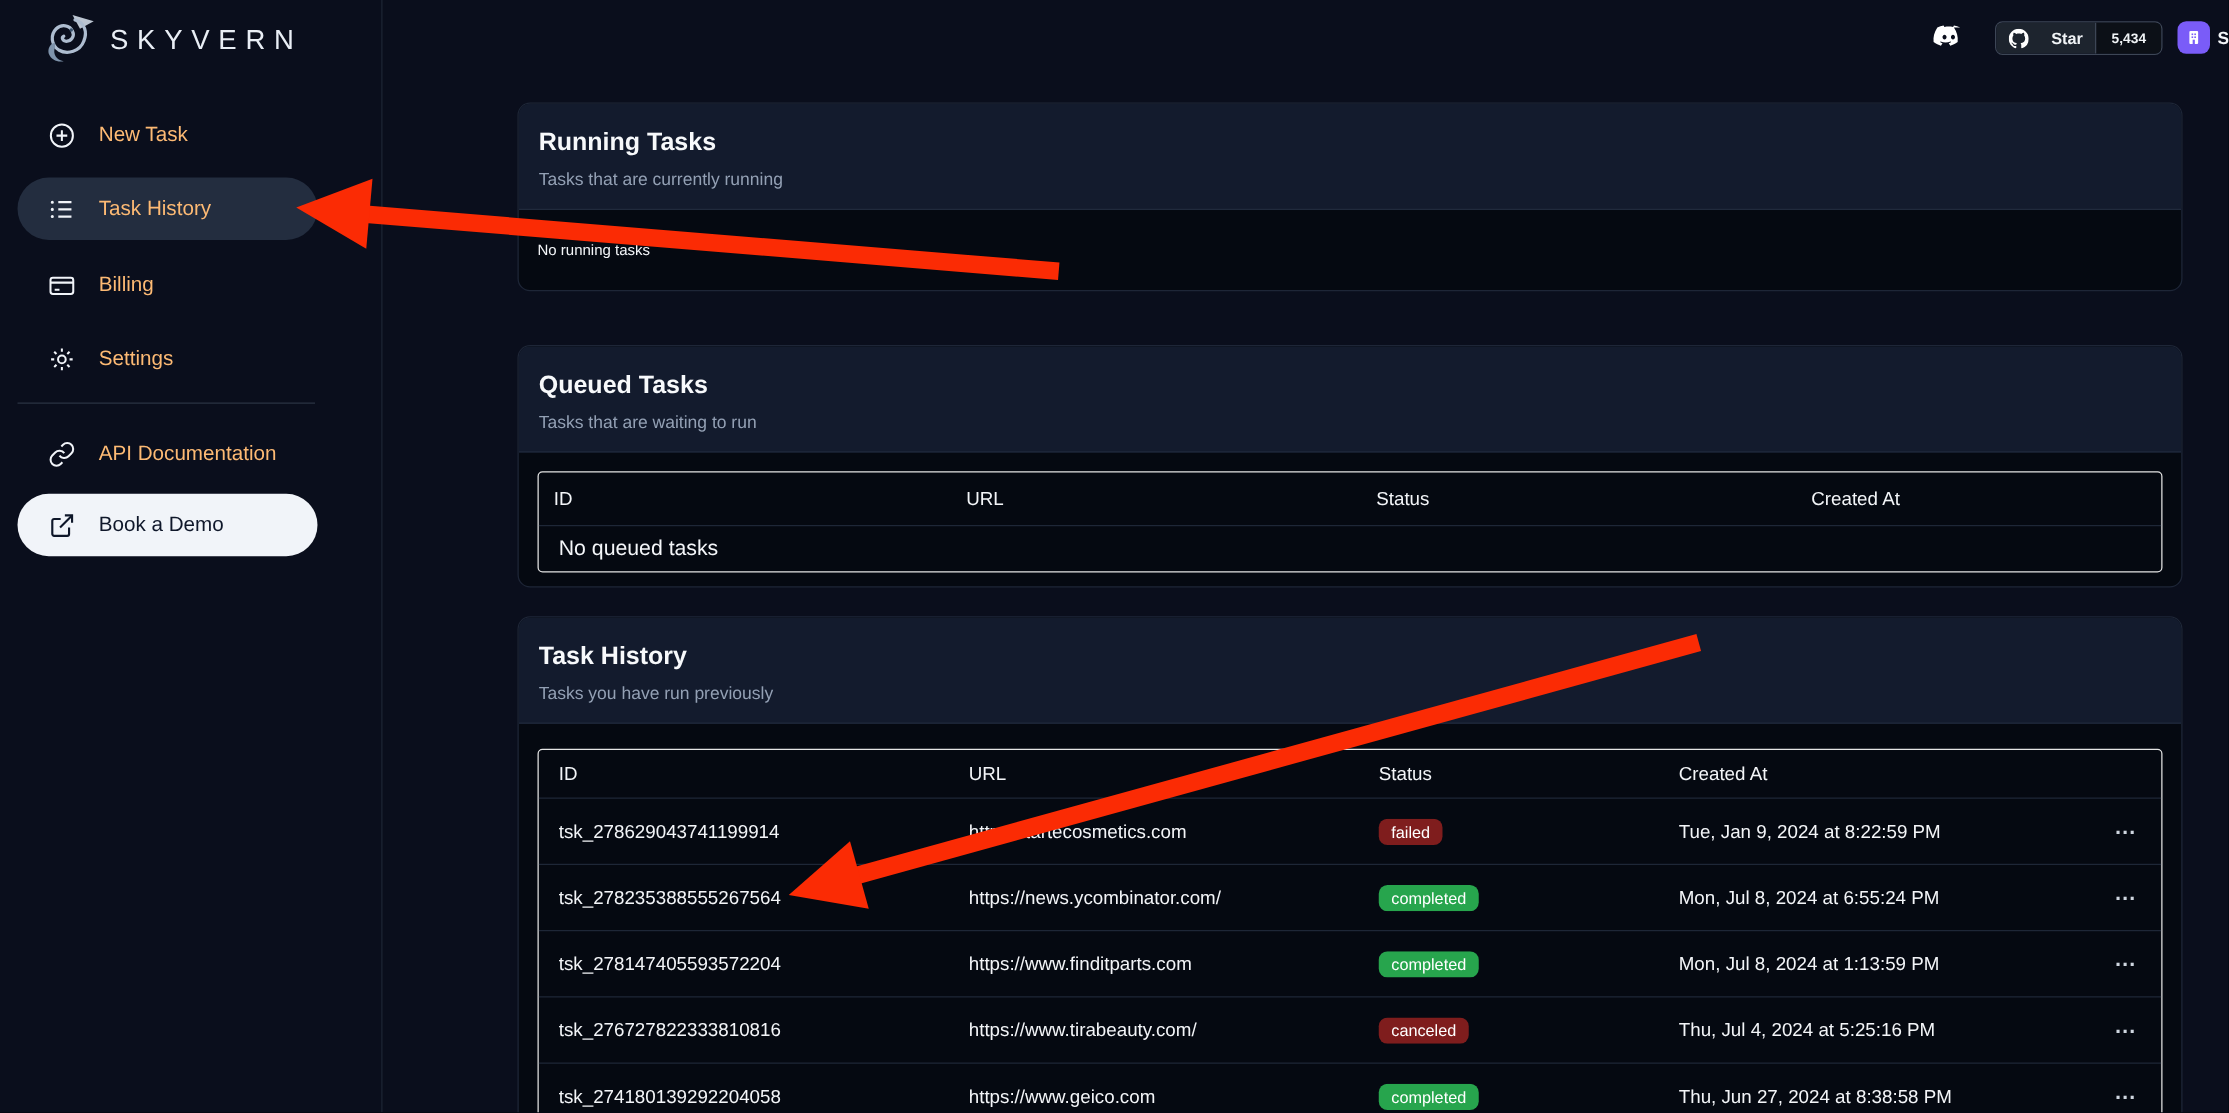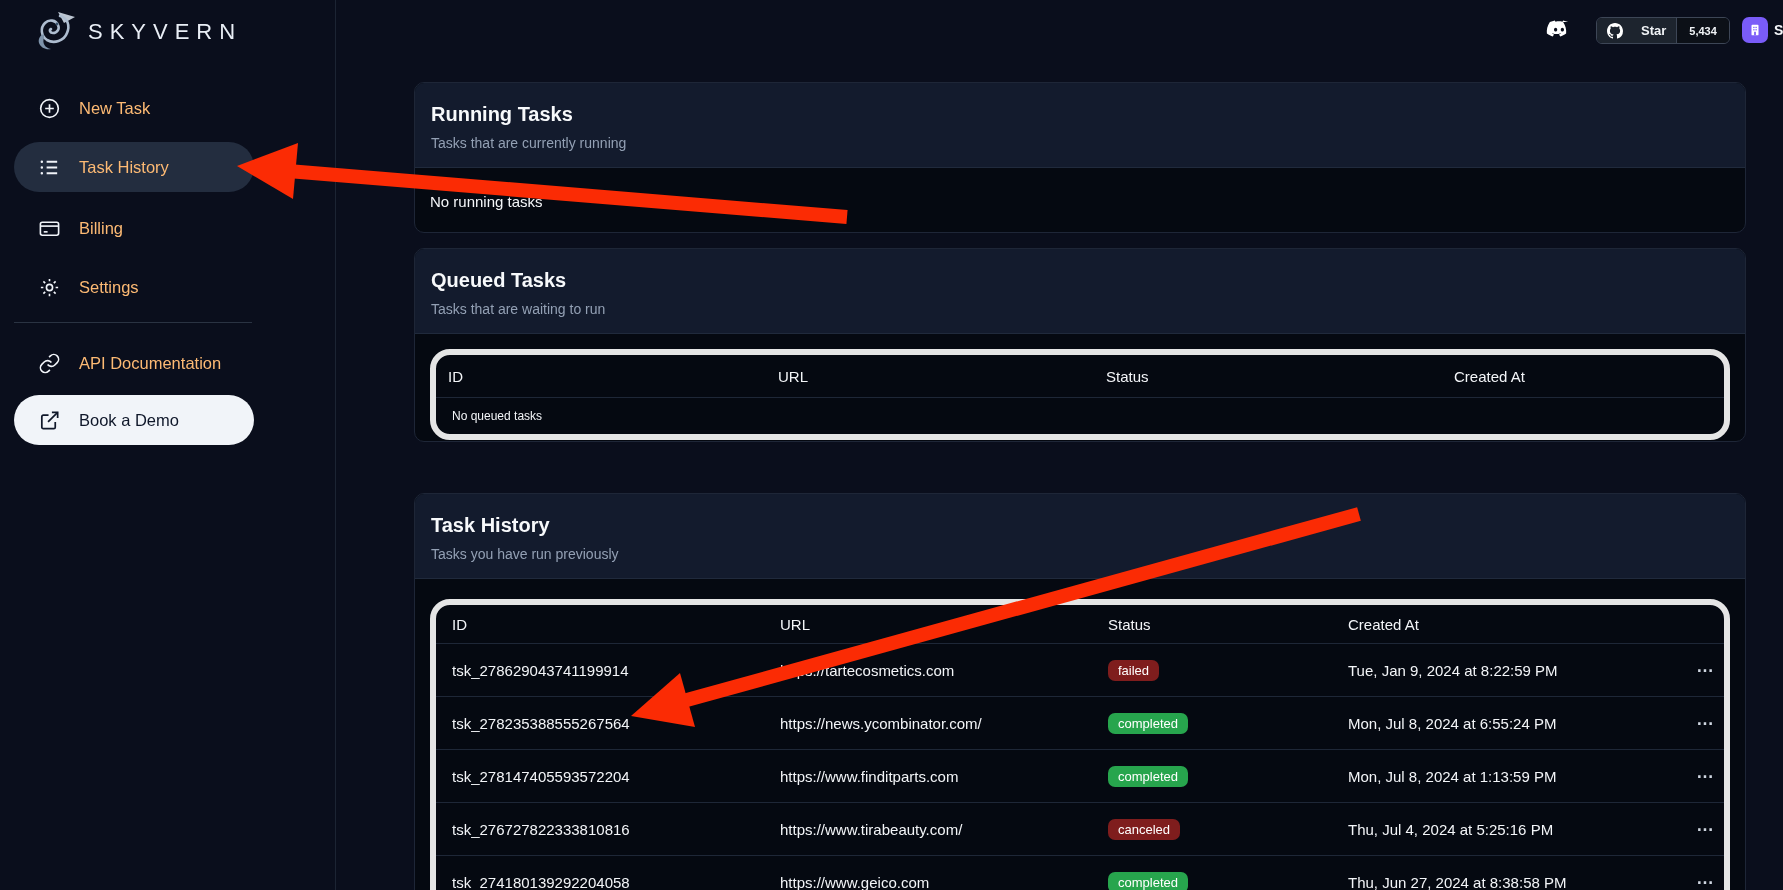--- a/index.html
+++ b/index.html
@@ -4,21 +4,21 @@
 <style>
   * { margin:0; padding:0; box-sizing:border-box; }
   html,body { background:#05070d; }
   .stage {
     position:relative; width:1783px; height:890px; overflow:hidden;
     background:#0a0e1c; font-family:"Liberation Sans", sans-serif;
     color:#f4f6f9;
   }
   
   .sidebar {
-    position:absolute; left:0; top:0; width:336px; height:890px;
+    position:absolute; left:0; top:0; width:306px; height:890px;
     background:#0a0e1c; border-right:1px solid #1c2433;
   }
   .logo-row { position:absolute; left:30px; top:8px; display:flex; align-items:center; gap:10px; cursor:pointer; }
   .logo-mark { width:48px; height:48px; }
   .logo-text { font-size:22px; letter-spacing:7px; color:#e9eef5; font-weight:400; }
   .nav-item {
     position:absolute; left:14px; width:240px; height:50px; border-radius:25px;
     display:flex; align-items:center; gap:18px; padding-left:24px; cursor:pointer;
     font-size:16.5px; color:#fdba74;
   }
@@ -43,32 +43,32 @@
   .account-label { position:absolute; left:254px; top:22px; font-size:14px; font-weight:600; white-space:nowrap; }
   
   .card {
     position:absolute; left:414px; width:1332px; border:1px solid #1e2637;
     border-radius:10px; background:#050911; overflow:hidden;
   }
   .card-header { background:#131b2d; border-bottom:1px solid #202a3c; padding:20px 16px 16px 16px; }
   .card-title { font-size:20px; font-weight:700; color:#f7f9fb; }
   .card-sub { margin-top:9px; font-size:14px; color:#93a0b4; }
   .card-body { padding:15px 15px; }
-  .empty-line { font-size:15px; color:#f4f6f9; padding:10px 0 12px 0; }
-  
-  .tbl { border:6px solid #e5e5e5; border-radius:20px; overflow:hidden; }
+  .empty-line { font-size:12px; color:#f4f6f9; padding:10px 0 12px 0; }
+  
+  .tbl { border:1px solid #e5e5e5; border-radius:4px; overflow:hidden; }
   .trow { display:grid; align-items:center; }
   .trow + .trow { border-top:1px solid #1e2737; }
   .thead { color:#8e9aad; font-size:15px; height:42px; }
   .cols-q { grid-template-columns:330px 328px 348px 293px; }
   .cols-h { grid-template-columns:328px 328px 240px 345px 58px; }
   .cell { padding-left:16px; font-size:15px; color:#f3f5f8; white-space:nowrap; overflow:hidden; }
   .cols-q .cell { padding-left:12px; }
   .data-row { height:53px; cursor:pointer; }
-  .empty-row { height:36px; display:flex; align-items:center; padding-left:16px; font-size:12px;text-align:right; }
+  .empty-row { height:36px; display:flex; align-items:center; padding-left:16px; font-size:17px;text-align:right; }
   .badge {
     display:inline-block; font-size:13px; font-weight:400; color:#fff;
     padding:4px 10px; border-radius:7px; line-height:1;
   }
   .badge.completed { background:#27a54d; }
   .badge.failed, .badge.canceled { background:#7f1d1d; }
   .actions-btn {
     background:none; border:none; color:#cfd6e0; font-size:17px; letter-spacing:2px;
     cursor:pointer; font-weight:700; padding:4px 6px; font-family:inherit;
   }
@@ -176,21 +176,21 @@
   <div class="card" style="top:82px; height:151px;">
     <div class="card-header">
       <div class="card-title">Running Tasks</div>
       <div class="card-sub">Tasks that are currently running</div>
     </div>
     <div class="card-body">
       <div class="empty-line">No running tasks</div>
     </div>
   </div>
 
-  <div class="card" style="top:248px; height:194px;">
+  <div class="card" style="top:276px; height:194px;">
     <div class="card-header">
       <div class="card-title">Queued Tasks</div>
       <div class="card-sub">Tasks that are waiting to run</div>
     </div>
     <div class="card-body">
       <div class="tbl">
         <div class="trow thead cols-q">
           <div class="cell">ID</div>
           <div class="cell">URL</div>
           <div class="cell">Status</div>

